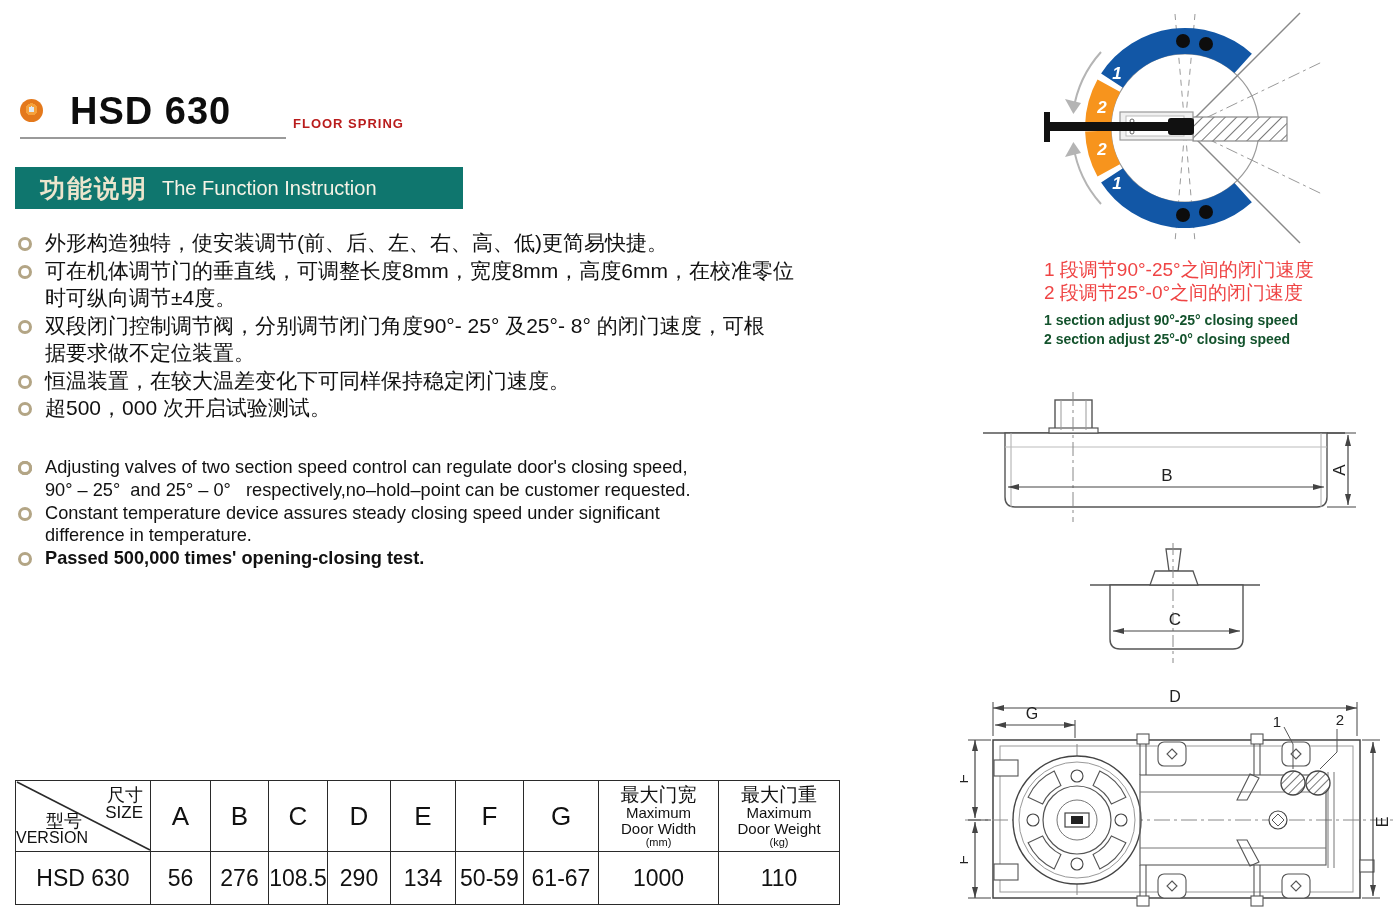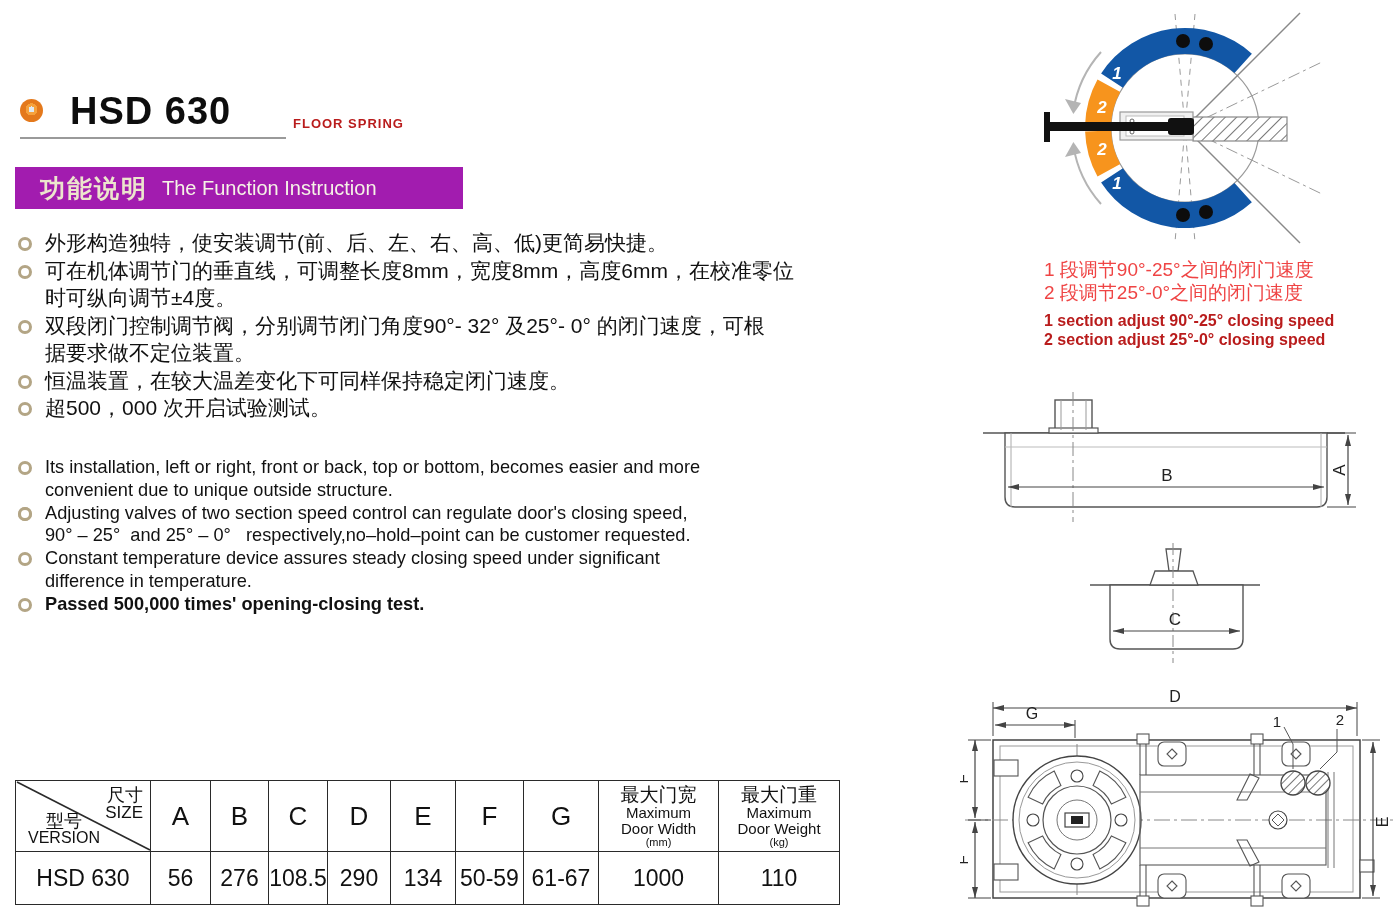--- a/index.html
+++ b/index.html
@@ -8,21 +8,21 @@
   .abs{position:absolute;}
 
   
   .logo{left:20px;top:99px;width:23px;height:23px;border-radius:50%;
         background:radial-gradient(circle at 50% 45%, #dfe9f3 0 3px, #f6a13c 3px 6px, #e4791c 6px 12px);}
   .title{left:70px;top:90px;font-size:38px;font-weight:bold;letter-spacing:1px;color:#0d0d0d;}
   .subtitle{left:293px;top:116px;font-size:13px;font-weight:bold;letter-spacing:1px;color:#b91c1c;}
   .title-rule{left:20px;top:137px;width:266px;height:2px;background:#9a9a9a;}
 
   
-  .bar{left:15px;top:167px;width:448px;height:42px;background:#a21caf;display:flex;align-items:center;}
+  .bar{left:15px;top:167px;width:448px;height:42px;background:#0f766e;display:flex;align-items:center;}
   .bar .zh{font-size:25px;font-weight:bold;color:#ece5cd;margin-left:25px;letter-spacing:2px;}
   .bar .en{font-size:20px;color:#f6f3e6;margin-left:14px;}
 
   
   .feat{left:15px;}
   .feat-zh{top:229px;width:880px;font-size:21px;line-height:27.5px;}
   .feat-en{top:456px;width:860px;font-size:18.2px;line-height:22.8px;}
   .feat-item{position:relative;padding-left:30px;white-space:pre-wrap;}
   .feat-item.justify{text-align:justify;}
   .feat-item.bold{font-weight:bold;}
@@ -36,29 +36,29 @@
   table.spec-t{border-collapse:collapse;table-layout:fixed;width:824px;}
   table.spec-t td{border:1.6px solid #2a2a2a;text-align:center;vertical-align:middle;padding:0;}
   .hrow td{height:70px;}
   .drow td{height:52px;font-size:23px;}
   .dimcol{font-size:26px;}
   .corner{position:relative;width:135px;height:70px;}
   .corner svg{position:absolute;left:0;top:0;}
   .c-size-zh{position:absolute;right:8px;top:2px;font-size:18px;}
   .c-size-en{position:absolute;right:8px;top:22px;font-size:17px;text-align:center;}
   .c-ver-zh{position:absolute;left:30px;top:28px;font-size:18px;}
-  .c-ver-en{position:absolute;left:12px;top:48px;font-size:16px;}
+  .c-ver-en{position:absolute;left:0;top:48px;font-size:16px;}
   .maxhead .zh{font-size:19px;line-height:20px;}
   .maxhead .en{font-size:15px;line-height:16px;}
   .maxhead .unit{font-size:11px;line-height:10px;}
 
   
   .cap{left:1044px;top:258px;}
   .cap .zh{font-size:19px;line-height:23px;color:#ef4444;}
-  .cap .en{font-size:16px;line-height:17px;font-weight:bold;color:#b91c1c;margin-top:2px;}
+  .cap .en{font-size:14px;line-height:17px;font-weight:bold;color:#14532d;margin-top:2px;}
   .cap .gap{height:6px;}
 
   svg{display:block;}
   svg text{font-family:"Liberation Sans", sans-serif;}
 </style>
 </head>
 <body>
 
 <div class="page">
 
@@ -69,29 +69,28 @@
 
   <div class="abs bar">
     <span class="zh">功能说明</span>
     <span class="en">The Function Instruction</span>
   </div>
 
   <div class="abs feat feat-zh">
     <div class="feat-item"><span class="bullet"></span><span>外形构造独特，使安装调节(前、后、左、右、高、低)更简易快捷。</span></div>
     <div class="feat-item"><span class="bullet"></span><span>可在机体调节门的垂直线，可调整长度8mm，宽度8mm，高度6mm，在校准零位
 时可纵向调节±4度。</span></div>
-    <div class="feat-item"><span class="bullet"></span><span>双段闭门控制调节阀，分别调节闭门角度90°- 32° 及25°- 0° 的闭门速度，可根
+    <div class="feat-item"><span class="bullet"></span><span>双段闭门控制调节阀，分别调节闭门角度90°- 25° 及25°- 8° 的闭门速度，可根
 据要求做不定位装置。</span></div>
     <div class="feat-item"><span class="bullet"></span><span>恒温装置，在较大温差变化下可同样保持稳定闭门速度。</span></div>
     <div class="feat-item"><span class="bullet"></span><span>超500，000 次开启试验测试。</span></div>
   </div>
 
   <div class="abs feat feat-en">
-    <div class="feat-item justify"><span class="bullet"></span><span>Its installation, left or right, front or back, top or bottom, becomes easier and more
-convenient due to unique outside structure.</span></div>
+    <div class="feat-item justify"><span class="bullet"></span></div>
     <div class="feat-item justify"><span class="bullet"></span></div>
     <div class="feat-item justify"><span class="bullet"></span><span>Adjusting valves of two section speed control can regulate door's closing speed,
 90° – 25°  and 25° – 0°   respectively,no–hold–point can be customer requested.</span></div>
     <div class="feat-item justify"><span class="bullet"></span><span>Constant temperature device assures steady closing speed under significant
 difference in temperature.</span></div>
     <div class="feat-item bold"><span class="bullet"></span><span>Passed 500,000 times' opening-closing test.</span></div>
   </div>
 
   <div class="abs spec">
     <table class="spec-t">

